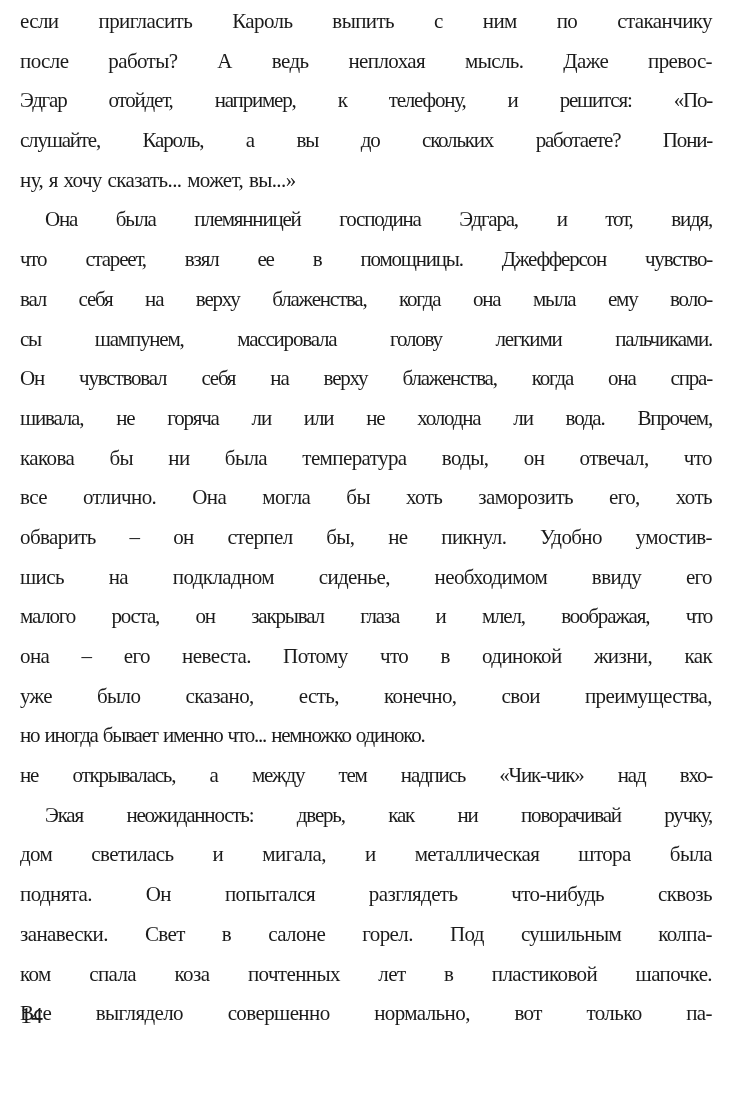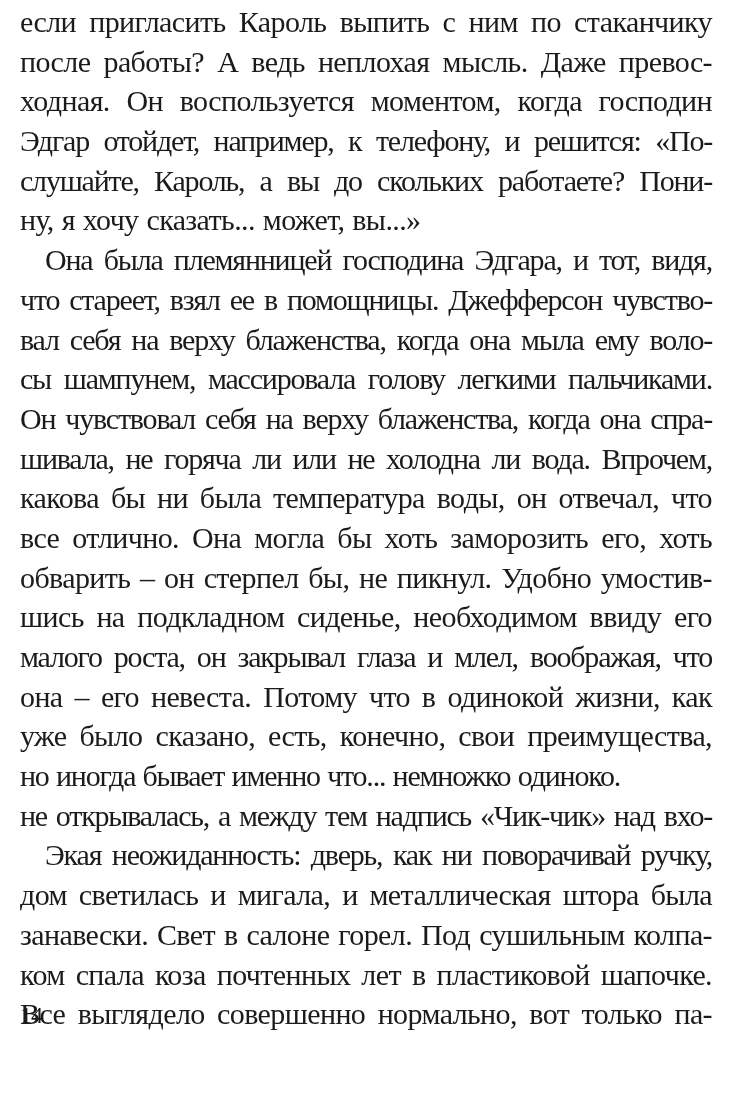--- a/index.html
+++ b/index.html
@@ -18,21 +18,21 @@
   .page {
     position: absolute;
     left: 20px;
     top: 2px;
     width: 692px;
   }
   .line {
     display: block;
     height: 39.7px;
     line-height: 39.7px;
-    font-size: 30px;
+    font-size: 21px;
     white-space: nowrap;
     text-align: justify;
     text-align-last: justify;
     letter-spacing: -0.6px;
     word-spacing: 1px;
   }
   .line.last {
     text-align-last: left;
   }
   .line.indent {
@@ -52,21 +52,20 @@
   }
 </style>
 </head>
 <body>
 
 <div class="page">
 
   <div>
     <span class="line">если пригласить Кароль выпить с ним по стаканчику</span>
     <span class="line">после работы? А ведь неплохая мысль. Даже превос-</span>
-    <span class="line">ходная. Он воспользуется моментом, когда господин</span>
     <span class="line tight">Эдгар отойдет, например, к телефону, и решится: «По-</span>
     <span class="line tight">слушайте, Кароль, а вы до скольких работаете? Пони-</span>
     <span class="line last">ну, я хочу сказать... может, вы...»</span>
   </div>
 
   <div>
     <span class="line indent tight">Она была племянницей господина Эдгара, и тот, видя,</span>
     <span class="line tight">что стареет, взял ее в помощницы. Джефферсон чувство-</span>
     <span class="line tight">вал себя на верху блаженства, когда она мыла ему воло-</span>
     <span class="line tight">сы шампунем, массировала голову легкими пальчиками.</span>
@@ -79,20 +78,21 @@
     <span class="line tight">малого роста, он закрывал глаза и млел, воображая, что</span>
     <span class="line">она – его невеста. Потому что в одинокой жизни, как</span>
     <span class="line">уже было сказано, есть, конечно, свои преимущества,</span>
     <span class="line last tight">но иногда бывает именно что... немножко одиноко.</span>
   </div>
 
   <div>
     <span class="line tight">не открывалась, а между тем надпись «Чик-чик» над вхо-</span>
     <span class="line indent tight">Экая неожиданность: дверь, как ни поворачивай ручку,</span>
     <span class="line">дом светилась и мигала, и металлическая штора была</span>
+    <span class="line">поднята. Он попытался разглядеть что-нибудь сквозь</span>
     <span class="line">занавески. Свет в салоне горел. Под сушильным колпа-</span>
     <span class="line">ком спала коза почтенных лет в пластиковой шапочке.</span>
     <span class="line">Все выглядело совершенно нормально, вот только па-</span>
 
   </div>
 </div>
 
 <div class="page-number">14</div>
 
 </body></html>

